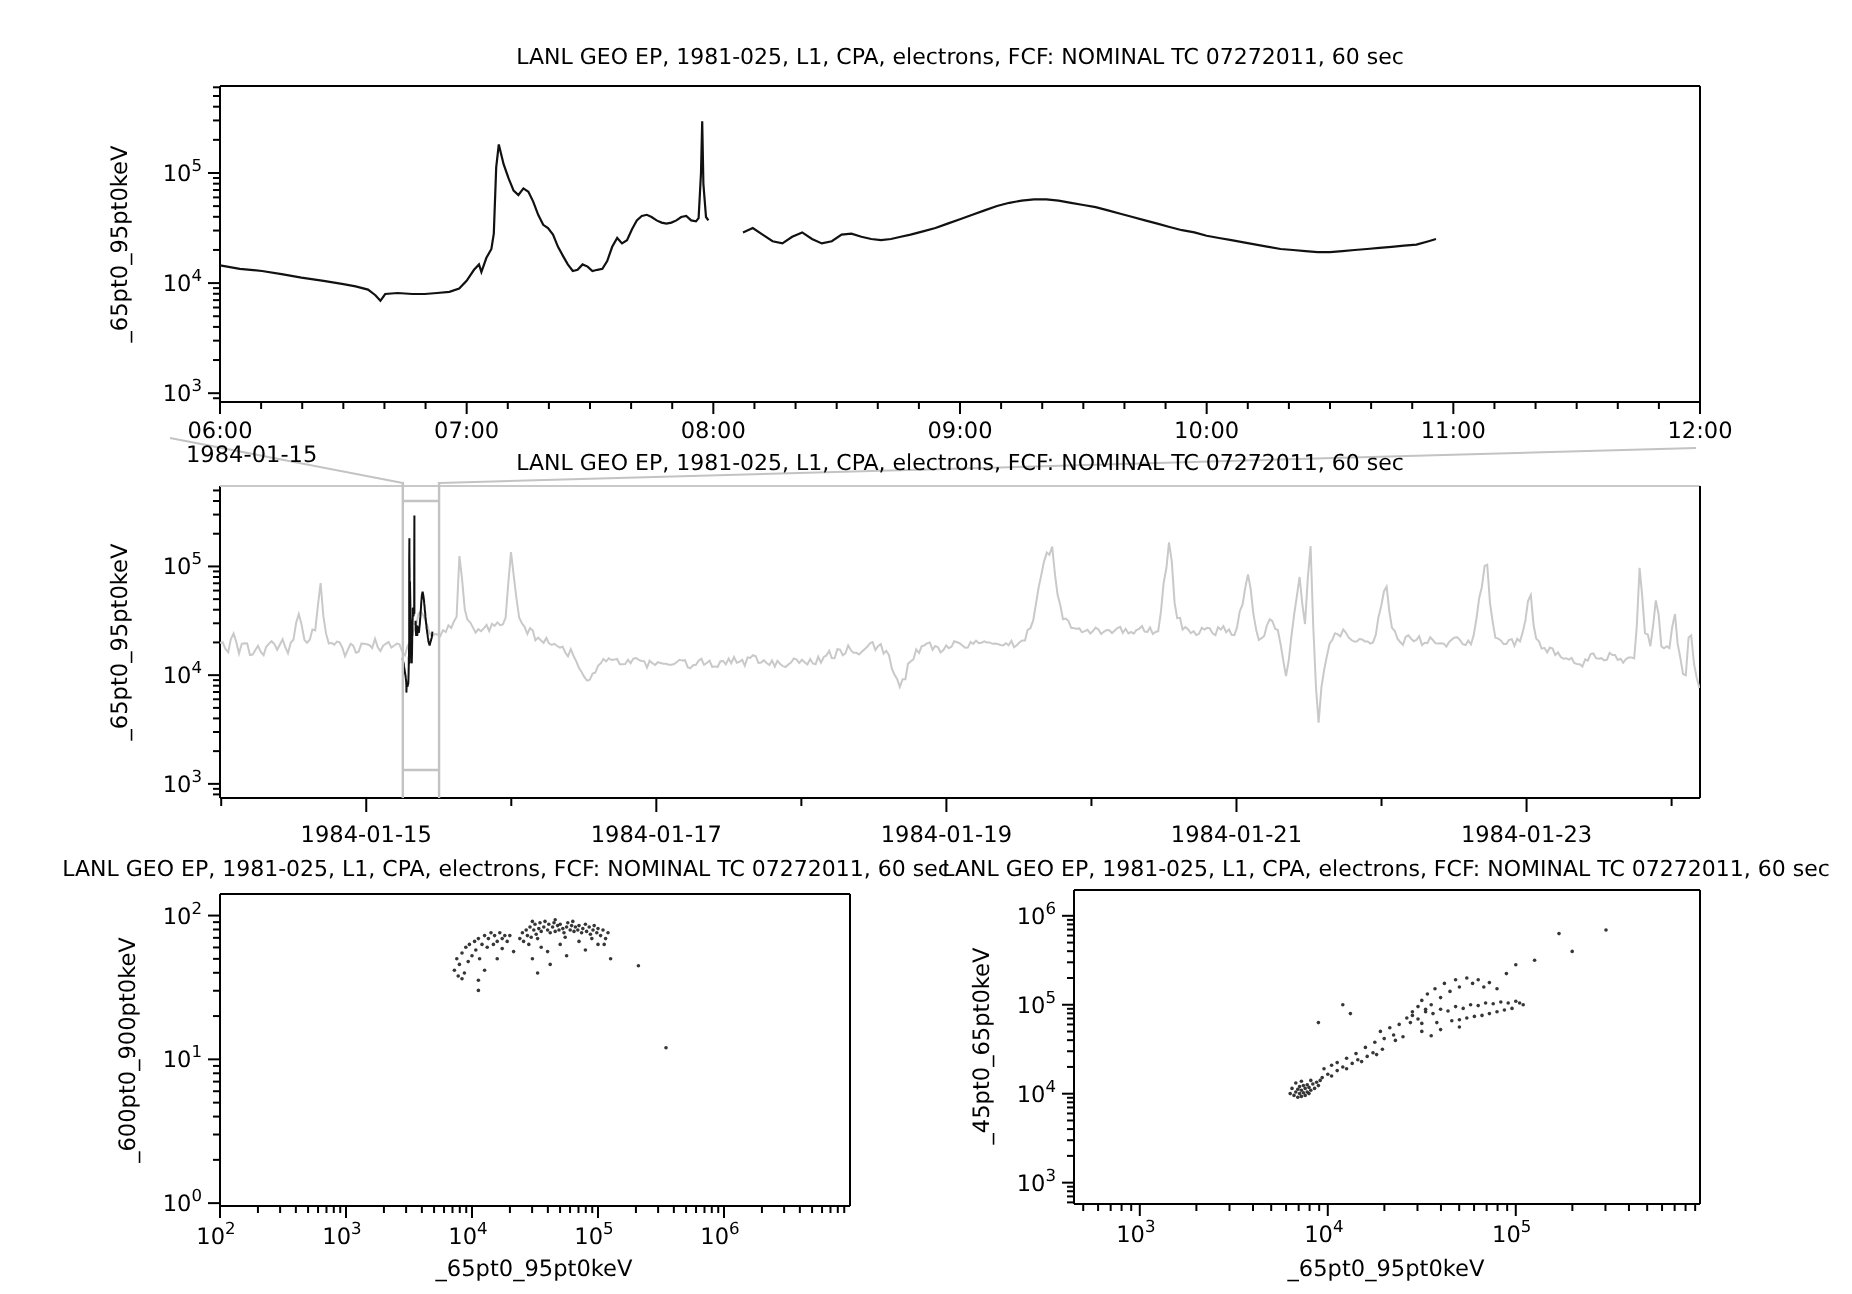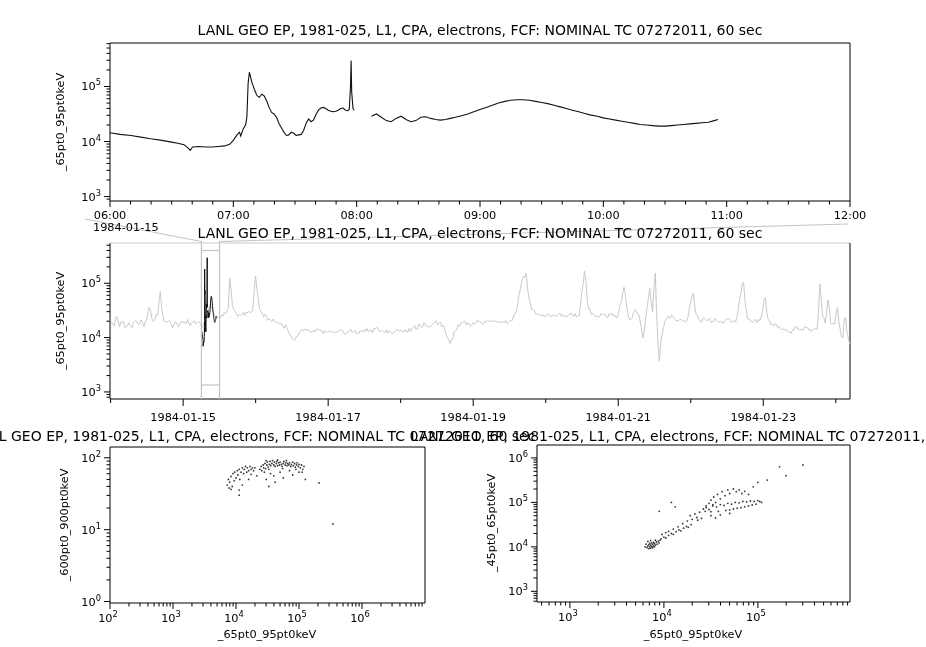--- a/index.html
+++ b/index.html
@@ -1,19 +1,19 @@
 <!DOCTYPE html>
 <html><head>
 <meta charset="utf-8">
 <style>
   html,body{margin:0;padding:0;background:#ffffff;}
   .canvas{position:relative;width:926px;height:647px;background:#fff;overflow:hidden;
           font-family:"DejaVu Sans","Liberation Sans",sans-serif;color:#000;}
   #chart-svg{position:absolute;left:0;top:0;}
-  .ptitle{position:absolute;font-size:14px;white-space:nowrap;transform:translateX(-50%);}
+  .ptitle{position:absolute;font-size:11px;white-space:nowrap;transform:translateX(-50%);}
   .ylab{position:absolute;font-size:11.3px;white-space:nowrap;
         transform:translate(-50%,-50%) rotate(-90deg);}
   .xlab{position:absolute;font-size:11.3px;white-space:nowrap;transform:translateX(-50%);}
   .datelab{position:absolute;font-size:11.3px;white-space:nowrap;}
 </style>
 </head>
 <body>
 
 <div class="canvas">
   <svg id="chart-svg" width="926" height="647">

